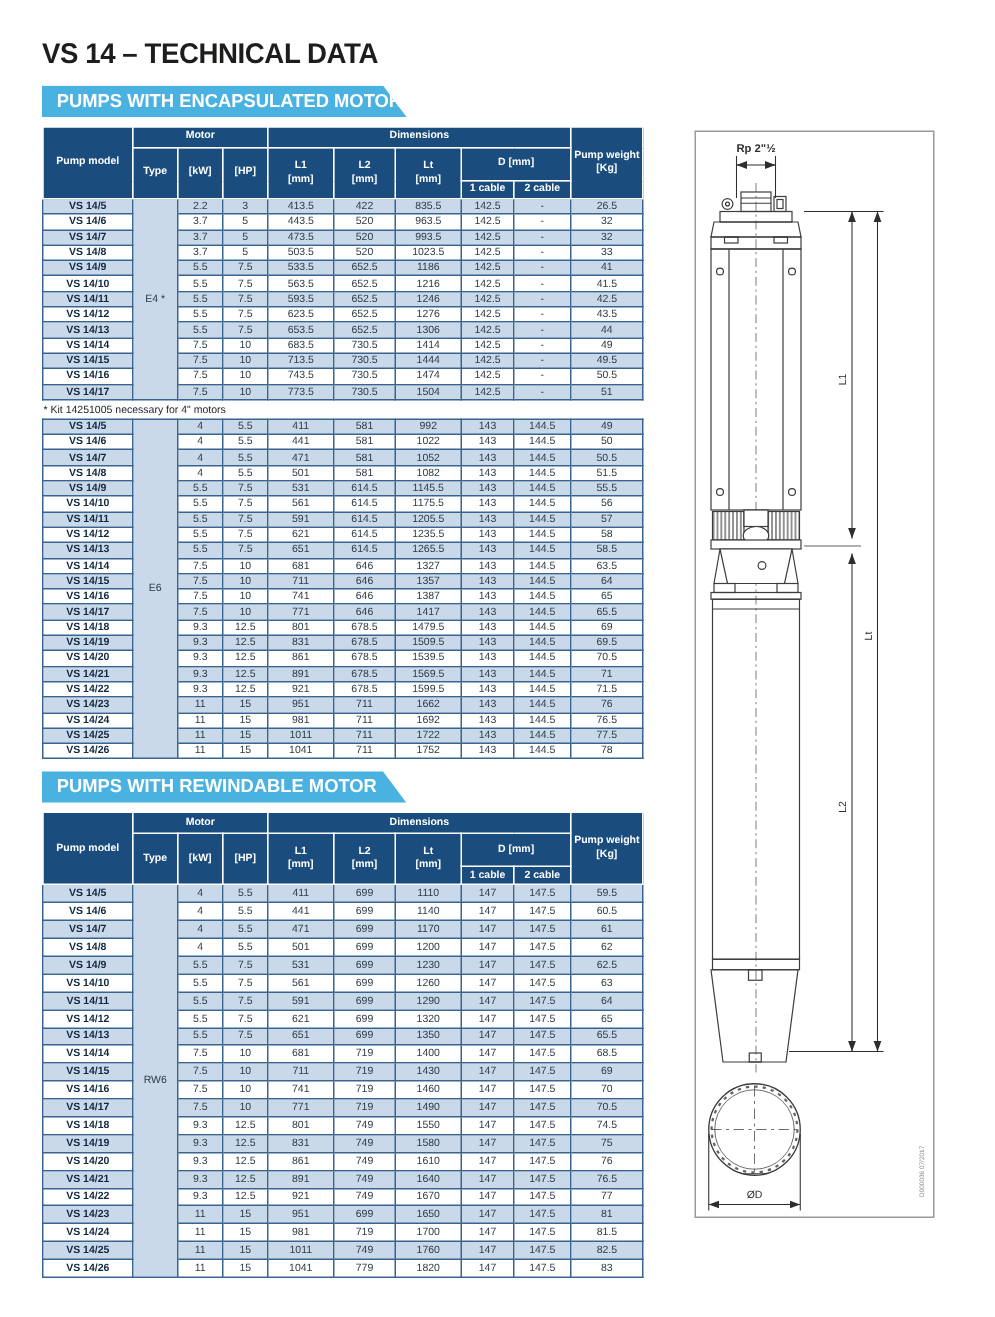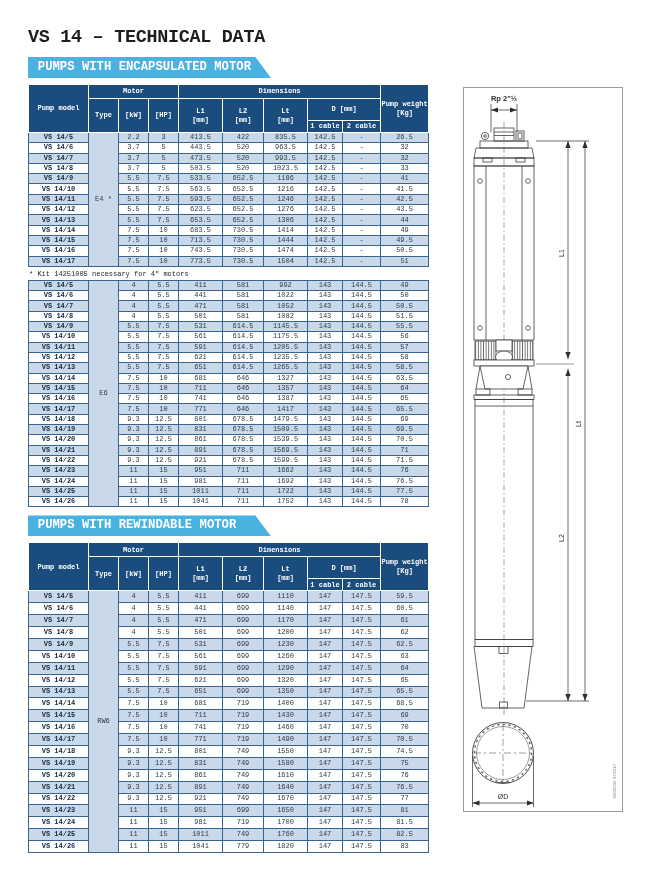--- a/index.html
+++ b/index.html
@@ -1,18 +1,18 @@
 <!DOCTYPE html>
 <html><head>
 <meta charset="utf-8">
 <style>
   html,body{margin:0;padding:0;}
   body{width:663px;height:878px;position:relative;background:#fff;
        font-family:"Liberation Sans",sans-serif;overflow:hidden;}
-  .left-col{position:absolute;left:28px;top:26px;width:400px;font-family:Liberation Mono, monospace;}
+  .left-col{position:absolute;left:28px;top:26px;width:400px;}
   .page-title{font-size:19px;font-weight:800;color:#1d1d1b;letter-spacing:-0.3px;
       margin:0 0 9px 0;transform:scaleX(0.97);transform-origin:left;}
   .banner{width:248px;height:21px;line-height:21px;background:#4ab2e0;color:#fff;
       font-size:12.5px;font-weight:bold;padding-left:10px;box-sizing:border-box;
       clip-path:polygon(0 0,calc(100% - 16px) 0,100% 100%,0 100%);
       transform:scaleX(0.98);transform-origin:left;}
   .banner.second{margin-top:8px;}
   table.tbl{border-collapse:collapse;table-layout:fixed;width:400px;margin-top:6px;
       font-size:7px;border:1px solid #1a4d7d;}
   table.tbl th{background:#1a4d7d;color:#fff;border:1px solid #fff;font-size:7px;

